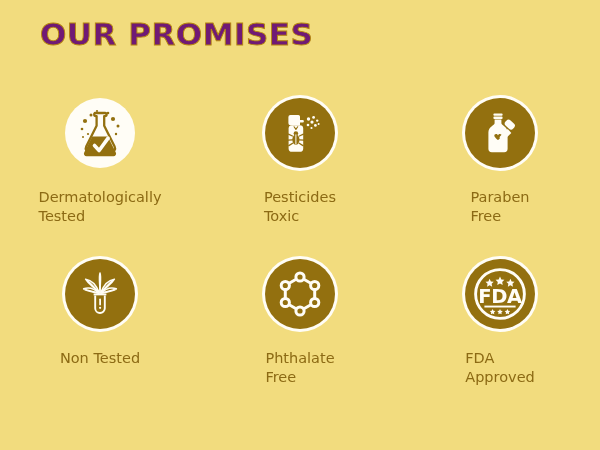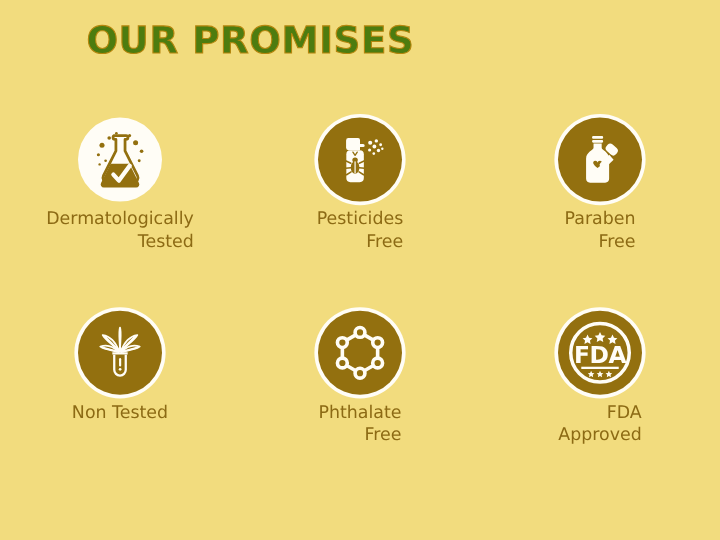--- a/index.html
+++ b/index.html
@@ -21,26 +21,25 @@
     height: 450px;
     background: #F2DC7E;
   }
   .page-title {
     position: absolute;
     left: 40px;
     top: 16px;
     font-size: 31px;
     font-weight: bold;
     letter-spacing: 0.5px;
-    color: #4d7c0f;
+    color: #701a75;
     font-family: "DejaVu Sans", sans-serif;
     -webkit-text-stroke: 0.9px #B5860D;
     line-height: 1.2;
     white-space: nowrap;
-    margin-left: 32px;
   }
   .promise-grid {
     position: absolute;
     left: 0;
     top: 98px;
     width: 600px;
     display: grid;
     grid-template-columns: repeat(3, 200px);
     grid-template-rows: 161px 161px;
   }
@@ -55,24 +54,24 @@
     border-radius: 50%;
     display: flex;
     align-items: center;
     justify-content: center;
     position: relative;
   }
   .icon-badge.light { background: #FFFDF6; }
   .icon-badge.dark  { background: #93700F; box-shadow: 0 0 0 3px #FFFDF6; }
   .icon-badge svg { display: block; }
   .promise-label {
-    margin-top: 6px;
+    margin-top: 20px;
     font-size: 14.5px;
     line-height: 1.28;
-    text-align: right;
+    text-align: left;
     color: #8C6A14;
     font-family: "DejaVu Sans", sans-serif;
     white-space: pre-line;
   }
 </style>
 </head>
 <body>
 
 <div class="banner">
 
@@ -125,21 +124,21 @@
             <ellipse cx="21.9" cy="32.6" rx="3.6" ry="5.2"></ellipse>
             <ellipse cx="21.9" cy="26.4" rx="2.3" ry="2.1"></ellipse>
             <path d="M21.9 22.4 l-1.8 -2.6 M21.9 22.4 l1.8 -2.6" stroke="#93700F" stroke-width="1.1" stroke-linecap="round"></path>
             <path d="M18.4 29.0 l-4.0 -1.8 M18.4 32.8 l-4.4 0.4 M18.6 36.2 l-3.8 2.4
                      M25.4 29.0 l4.0 -1.8 M25.4 32.8 l4.4 0.4 M25.2 36.2 l3.8 2.4" stroke="#93700F" stroke-width="1.3" stroke-linecap="round"></path>
           </g>
           <path d="M21.9 27.8 v9.2" stroke="#FFFDF6" stroke-width="1.0" stroke-linecap="round"></path>
         </svg>
       </div>
       <div class="promise-label">Pesticides
-Free</div>
+Toxic</div>
     </div>
 
     <div class="promise-item">
       <div class="icon-badge dark">
         <svg width="52" height="52" viewBox="0 0 52 52">
           <g fill="#FFFDF6">
             <rect x="19.4" y="6.4" width="9.2" height="2.3" rx="0.9"></rect>
             <rect x="19.4" y="9.6" width="9.2" height="2.3" rx="0.9"></rect>
             <path d="M20.6 12.6 h6.8 v3.6 c0 2.0 6.2 3.6 6.2 9.0 v16.6 a3.4 3.4 0 0 1 -3.4 3.4
                      h-12.4 a3.4 3.4 0 0 1 -3.4 -3.4 v-16.6 c0 -5.4 6.2 -7.0 6.2 -9.0 z"></path>

